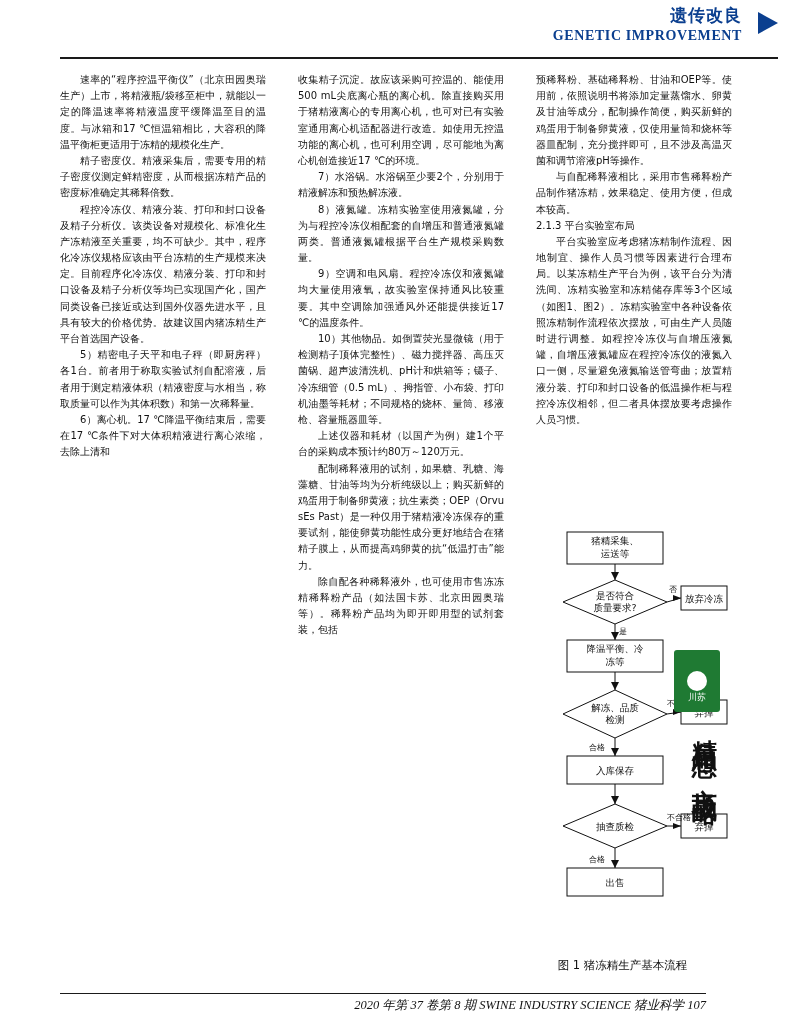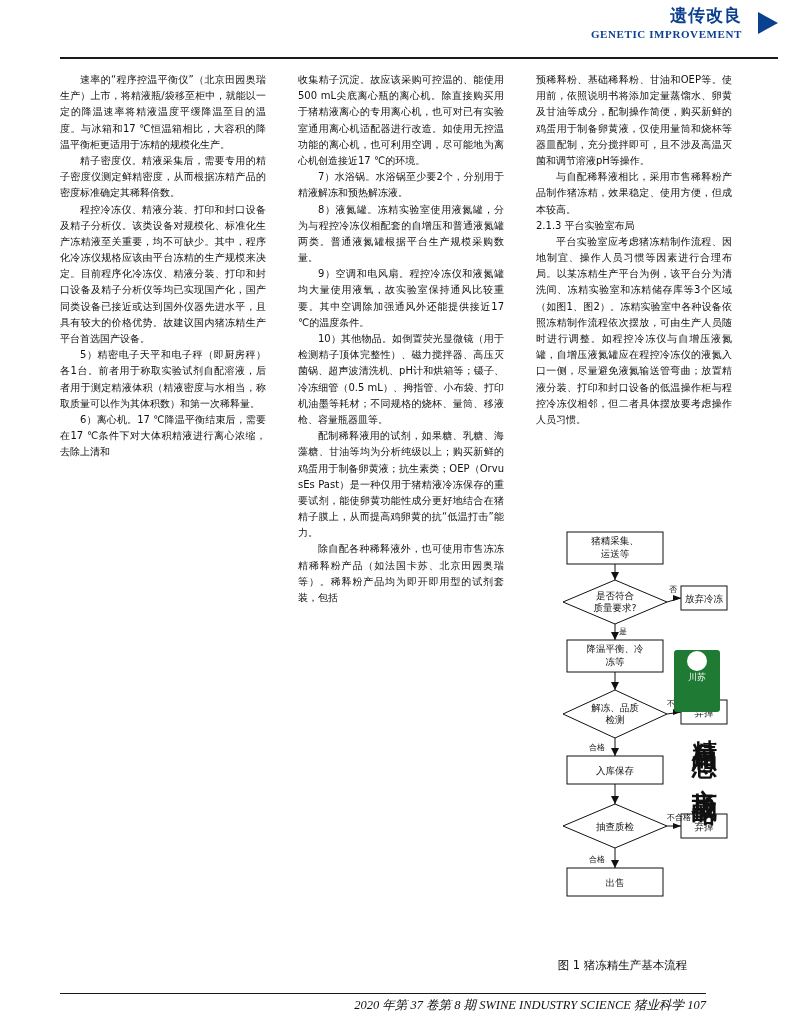--- a/index.html
+++ b/index.html
@@ -47,21 +47,21 @@
   }
   .header-cn {
     font-family: "DejaVu Sans", "Liberation Sans", sans-serif;
     font-size: 17px;
     font-weight: bold;
     color: #0b3f8f;
     letter-spacing: 1px;
   }
   .header-en {
     font-family: "Liberation Serif", "DejaVu Serif", serif;
-    font-size: 11px;
+    font-size: 14px;
     font-weight: bold;
     color: #0b3f8f;
     letter-spacing: 0.6px;
     margin-top: 2px;
   }
   .header-arrow {
     position: absolute;
     right: 22px;
     top: 12px;
     width: 0;
@@ -144,21 +144,21 @@
     right: 8px;
     top: 650px;
     width: 46px;
     height: 62px;
     background: #1f7a33;
     border-radius: 3px;
     color: #fff;
     font-size: 10px;
     text-align: center;
     line-height: 1.1;
-    padding-top: 0;
+    padding-top: 20px;
     box-sizing: border-box;
     font-family: "DejaVu Sans", "Liberation Sans", sans-serif;
   }
   .side-logo .circle {
     width: 20px;
     height: 20px;
     border-radius: 50%;
     background: #ffffff;
     margin: 1px auto 2px auto;
   }
@@ -216,20 +216,21 @@
       <p>5）精密电子天平和电子秤（即厨房秤）各1台。前者用于称取实验试剂自配溶液，后者用于测定精液体积（精液密度与水相当，称取质量可以作为其体积数）和第一次稀释量。</p>
       <p>6）离心机。17 ℃降温平衡结束后，需要在17 ℃条件下对大体积精液进行离心浓缩，去除上清和</p>
     </div>
 
     <div class="col col2">
       <p class="noindent">收集精子沉淀。故应该采购可控温的、能使用500 mL尖底离心瓶的离心机。除直接购买用于猪精液离心的专用离心机，也可对已有实验室通用离心机适配器进行改造。如使用无控温功能的离心机，也可利用空调，尽可能地为离心机创造接近17 ℃的环境。</p>
       <p>7）水浴锅。水浴锅至少要2个，分别用于精液解冻和预热解冻液。</p>
       <p>8）液氮罐。冻精实验室使用液氮罐，分为与程控冷冻仪相配套的自增压和普通液氮罐两类。普通液氮罐根据平台生产规模采购数量。</p>
       <p>9）空调和电风扇。程控冷冻仪和液氮罐均大量使用液氧，故实验室保持通风比较重要。其中空调除加强通风外还能提供接近17 ℃的温度条件。</p>
       <p>10）其他物品。如倒置荧光显微镜（用于检测精子顶体完整性）、磁力搅拌器、高压灭菌锅、超声波清洗机、pH计和烘箱等；镊子、冷冻细管（0.5 mL）、拇指管、小布袋、打印机油墨等耗材；不同规格的烧杯、量筒、移液枪、容量瓶器皿等。</p>
+      <p>上述仪器和耗材（以国产为例）建1个平台的采购成本预计约80万～120万元。</p>
       <p>配制稀释液用的试剂，如果糖、乳糖、海藻糖、甘油等均为分析纯级以上；购买新鲜的鸡蛋用于制备卵黄液；抗生素类；OEP（OrvusEs Past）是一种仅用于猪精液冷冻保存的重要试剂，能使卵黄功能性成分更好地结合在猪精子膜上，从而提高鸡卵黄的抗“低温打击”能力。</p>
       <p>除自配各种稀释液外，也可使用市售冻冻精稀释粉产品（如法国卡苏、北京田园奥瑞等）。稀释粉产品均为即开即用型的试剂套装，包括</p>
     </div>
 
     <div class="col col3">
       <p class="noindent">预稀释粉、基础稀释粉、甘油和OEP等。使用前，依照说明书将添加定量蒸馏水、卵黄及甘油等成分，配制操作简便，购买新鲜的鸡蛋用于制备卵黄液，仅使用量筒和烧杯等器皿配制，充分搅拌即可，且不涉及高温灭菌和调节溶液pH等操作。</p>
       <p>与自配稀释液相比，采用市售稀释粉产品制作猪冻精，效果稳定、使用方便，但成本较高。</p>
       <p class="head">2.1.3 平台实验室布局</p>
       <p>平台实验室应考虑猪冻精制作流程、因地制宜、操作人员习惯等因素进行合理布局。以某冻精生产平台为例，该平台分为清洗间、冻精实验室和冻精储存库等3个区域（如图1、图2）。冻精实验室中各种设备依照冻精制作流程依次摆放，可由生产人员随时进行调整。如程控冷冻仪与自增压液氮罐，自增压液氮罐应在程控冷冻仪的液氮入口一侧，尽量避免液氮输送管弯曲；放置精液分装、打印和封口设备的低温操作柜与程控冷冻仪相邻，但二者具体摆放要考虑操作人员习惯。</p>
     </div>

